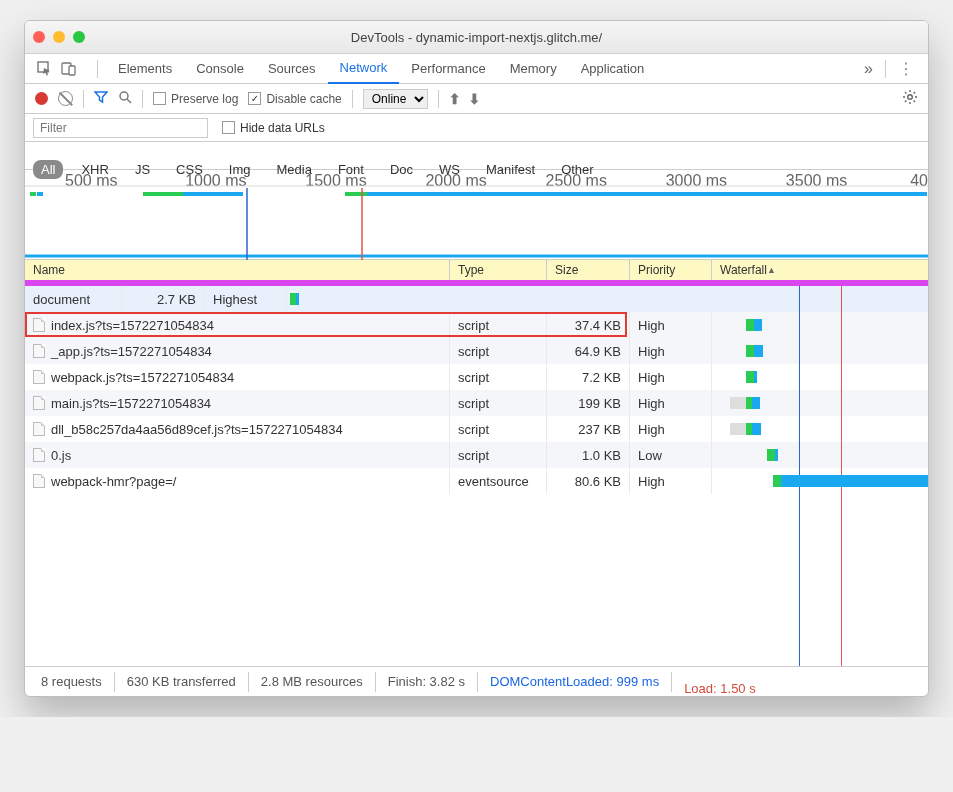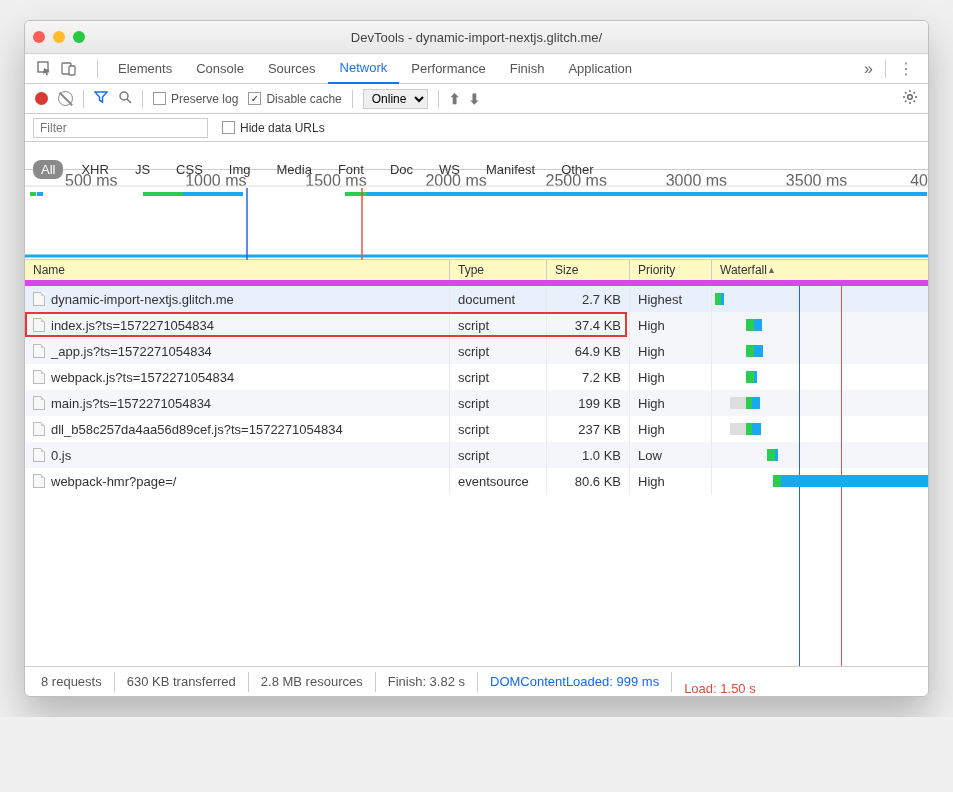--- a/index.html
+++ b/index.html
@@ -113,21 +113,21 @@
           </svg>
       </div>
     </div>
     <div class="sep" style="width:1px;height:18px;background:#ccc;margin-right:6px"></div>
     <div id="maintabs-slot" style="display: flex;">
         <div class="tab">Elements</div>
         <div class="tab">Console</div>
         <div class="tab">Sources</div>
         <div class="tab active">Network</div>
         <div class="tab">Performance</div>
-        <div class="tab">Finish</div>
+        <div class="tab">Memory</div>
         <div class="tab">Application</div>
       </div>
     <div class="flex"></div>
     <div class="more">»</div>
     <div style="width:1px;height:18px;background:#ccc;margin:0 4px"></div>
     <div class="dots">⋮</div>
   </div>
 
   <div class="toolbar">
     <div class="record"></div>
@@ -233,24 +233,20 @@
       <span>Waterfall</span>
       <span class="sortarrow">▲</span>
     </div>
   </div>
 
   <div class="tbody" id="tbody">
 
   <div class="vline" style="left: 774.2px; background: rgb(42, 99, 214);"></div>
       <div class="vline" style="left: 815.62px; background: rgb(224, 87, 71);"></div>
       <div class="row hl">
-        <div class="td name">
-          <div class="fileicon"></div>
-          <span>dynamic-import-nextjs.glitch.me</span>
-        </div>
         <div class="td type">document</div>
         <div class="td size">2.7 KB</div>
         <div class="td prio">Highest</div>
         <div class="td wf">
           <div class="wfbar" style="left: 3px;">
             <div class="ttfb" style="width: 6px;"></div>
             <div class="dl" style="width: 3px;"></div>
           </div>
         </div>
       </div>

